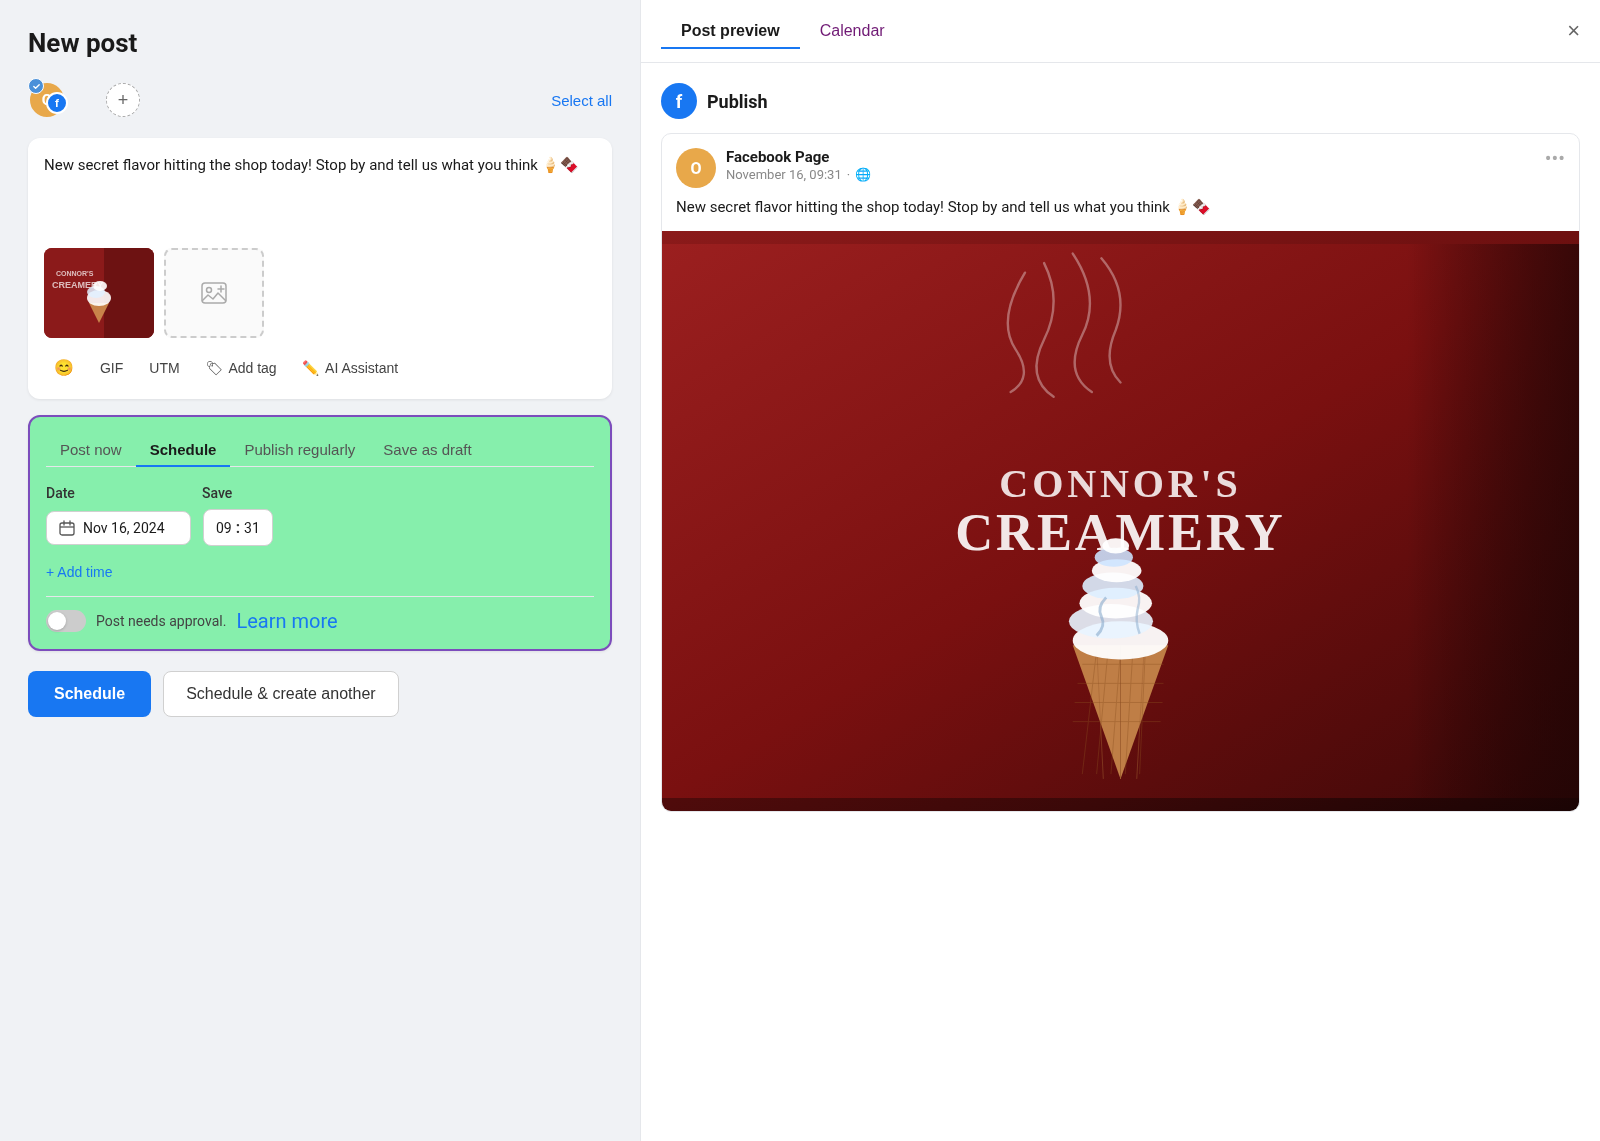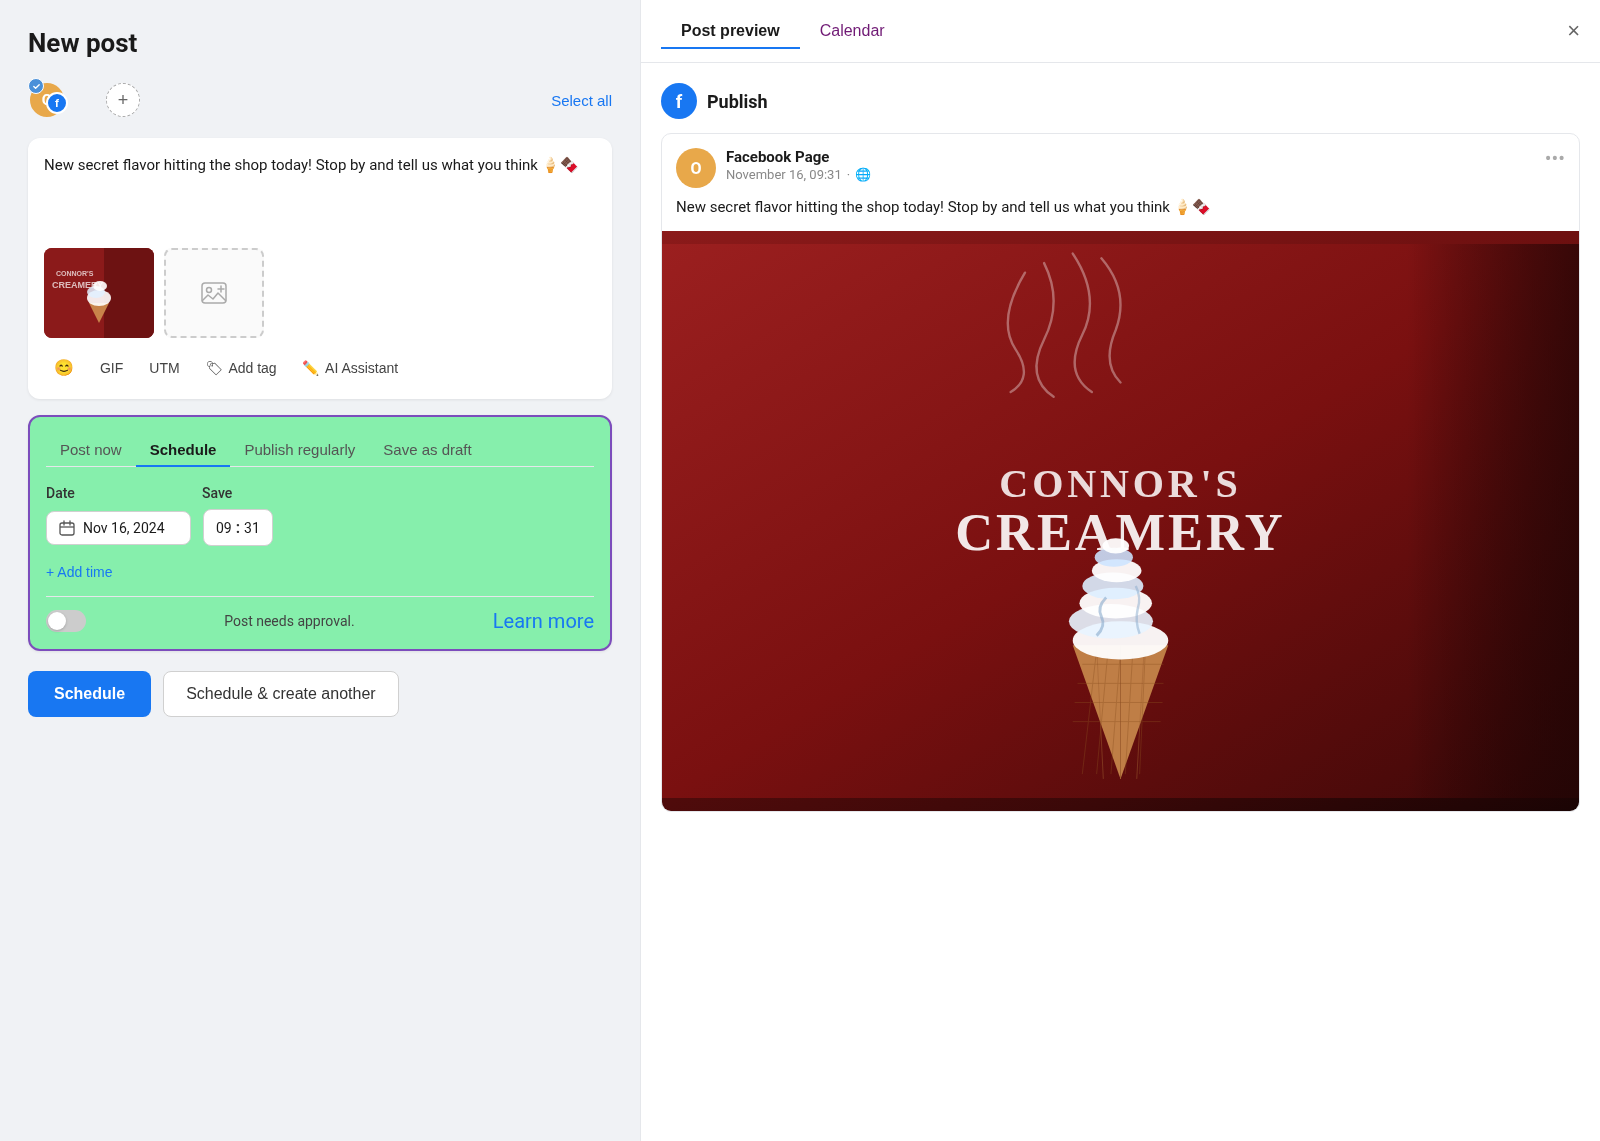--- a/index.html
+++ b/index.html
@@ -310,22 +310,21 @@
 
     .divider {
       border: none;
       border-top: 1px solid #e5e7eb;
       margin: 12px 0;
     }
 
     .approval-row {
       display: flex;
       align-items: center;
-      gap: 17px;
-      justify-content: space-between;
+      gap: 10px;
     }
 
     .toggle {
       width: 40px;
       height: 22px;
       background: #ccc;
       border-radius: 11px;
       position: relative;
       cursor: pointer;
       flex-shrink: 0;

